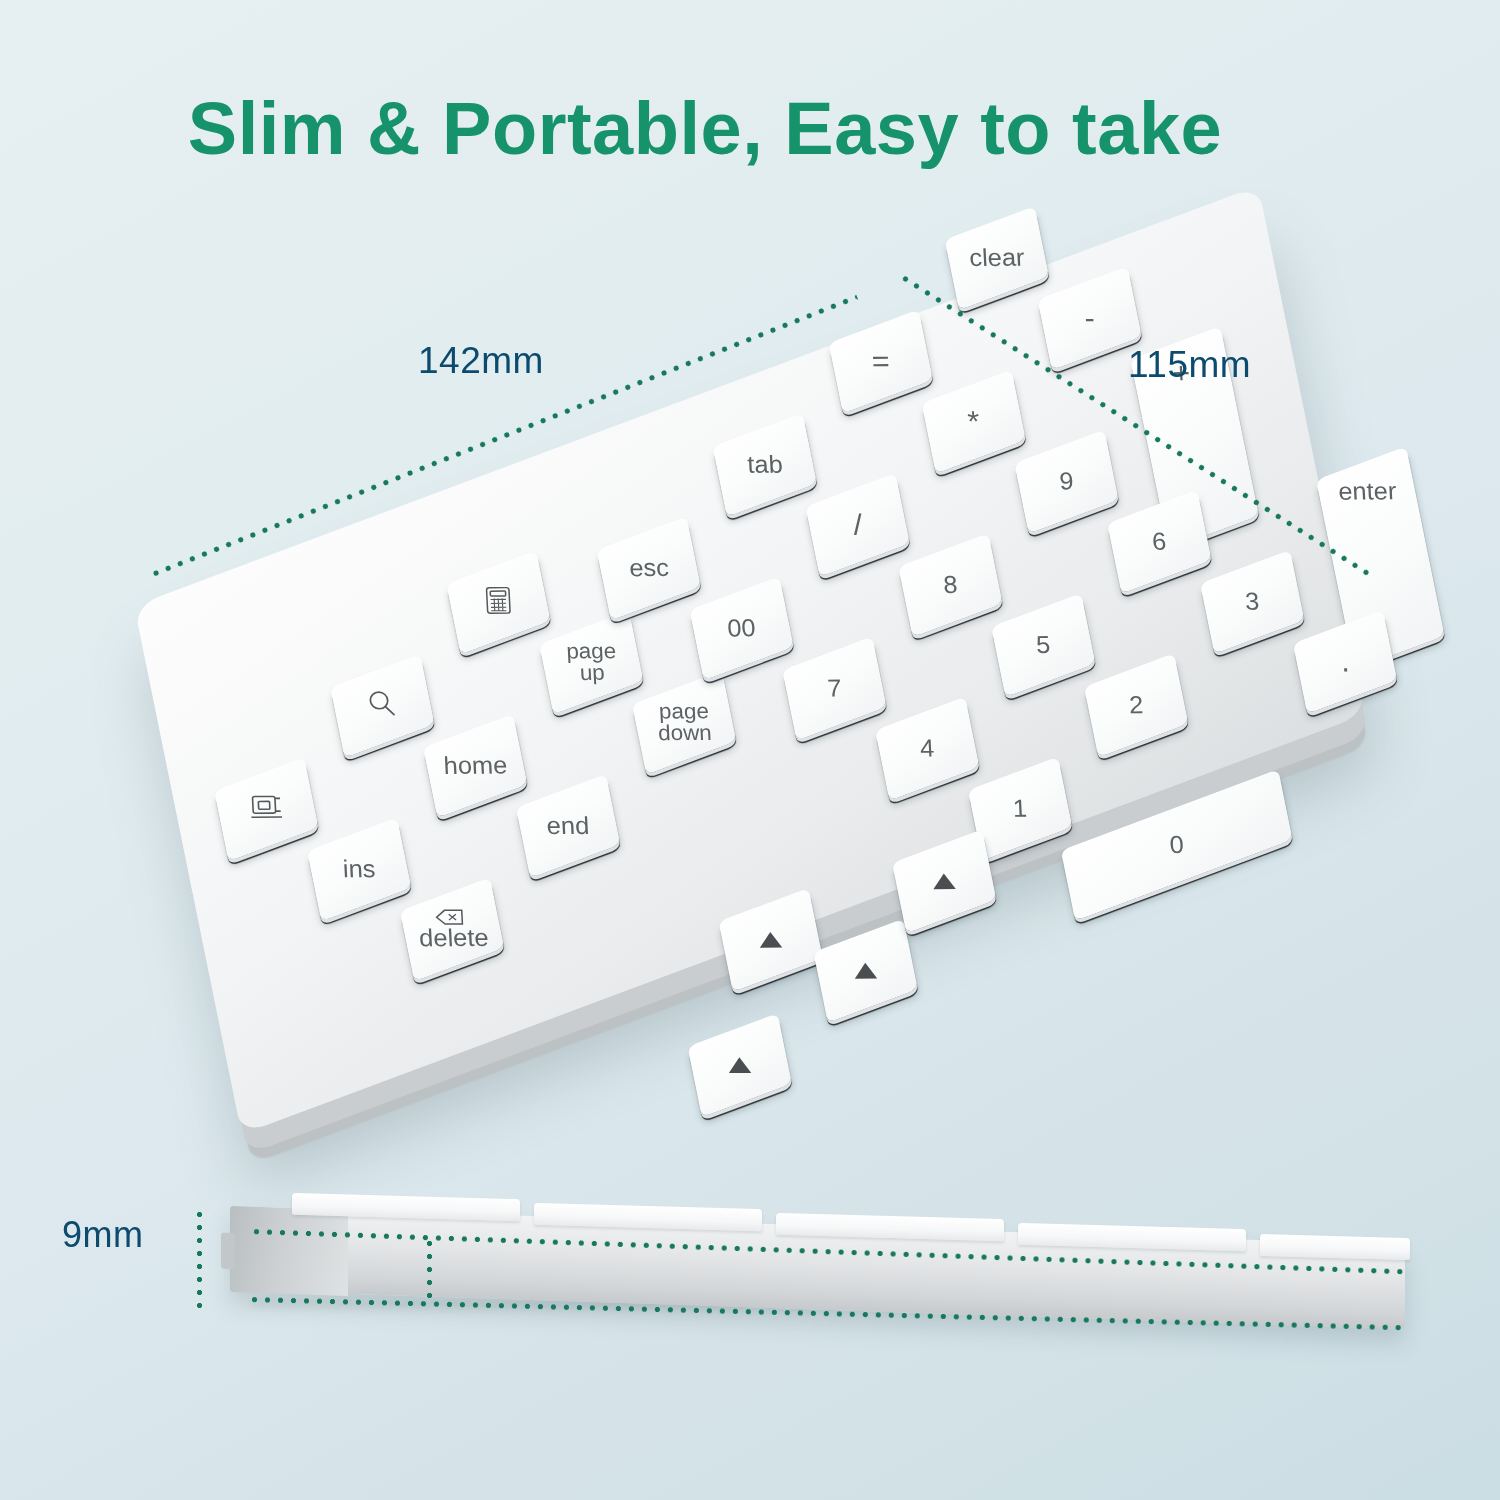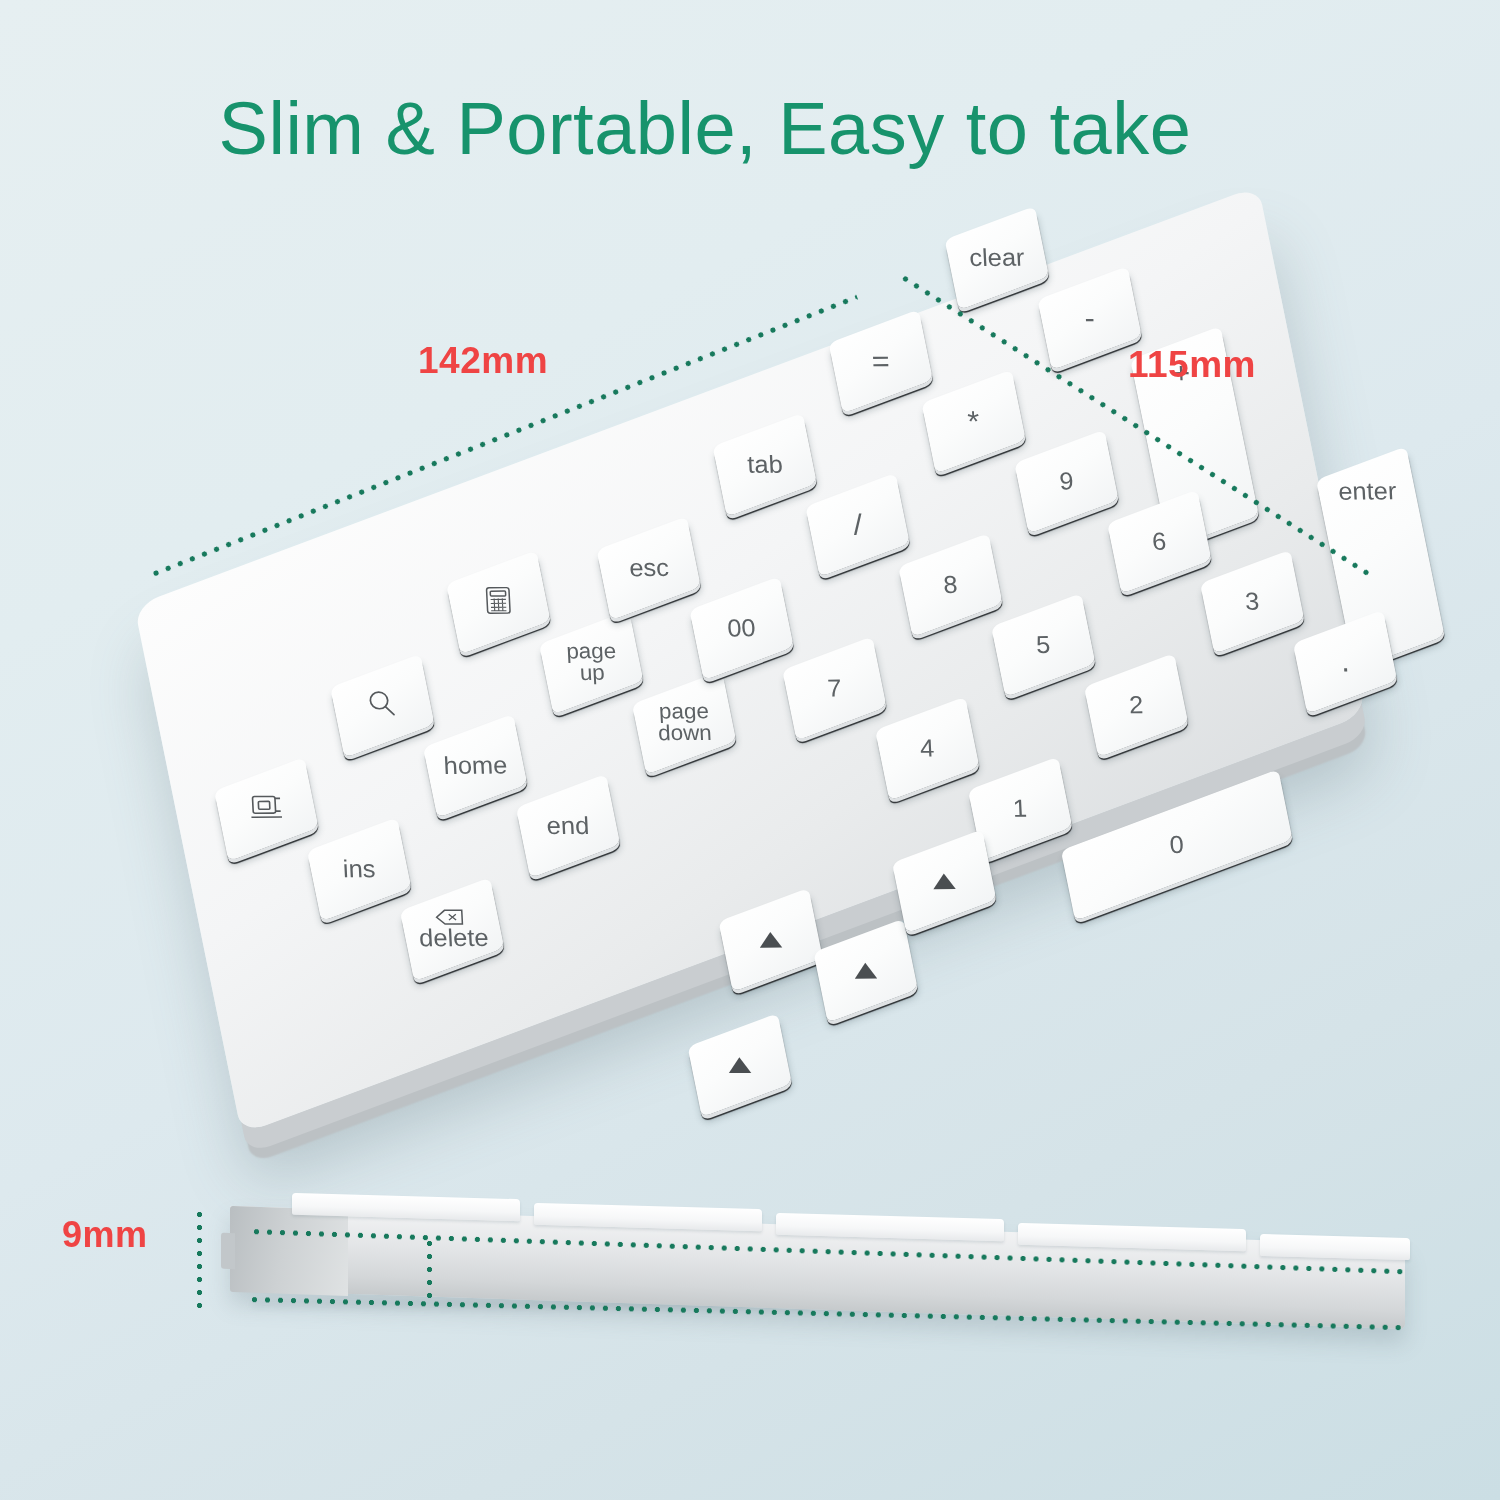--- a/index.html
+++ b/index.html
@@ -7,27 +7,27 @@
   body{
     width:1500px;height:1500px;overflow:hidden;
     font-family:"Liberation Sans","DejaVu Sans",sans-serif;
     background:linear-gradient(152deg,#e6eff1 0%,#e2edf0 28%,#dde9ee 52%,#d5e3e8 76%,#cbdee4 100%);
   }
   .stage{position:relative;width:1500px;height:1500px;}
 
   
   .headline{
     position:absolute;left:0;top:86px;width:1410px;text-align:center;
-    font-size:74px;font-weight:400;letter-spacing:.5px;
+    font-size:74px;font-weight:700;letter-spacing:.5px;
     color:#17936c;white-space:nowrap;
   }
 
   
   .dim-label{
-    position:absolute;color:#ef4444;font-size:37px;font-weight:700;
+    position:absolute;color:#0c4a6e;font-size:37px;font-weight:400;
     letter-spacing:.5px;white-space:nowrap;
   }
   #dim-142{left:418px;top:340px;}
   #dim-115{left:1128px;top:344px;}
   #dim-9{left:62px;top:1214px;font-size:36px;}
 
   
   .dotline{
     position:absolute;height:7px;
     background-image:radial-gradient(circle,#17795c 0 2.4px,transparent 2.9px);

